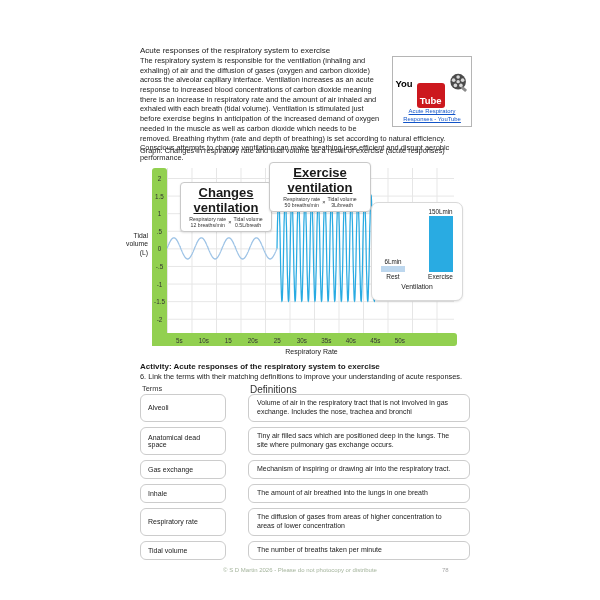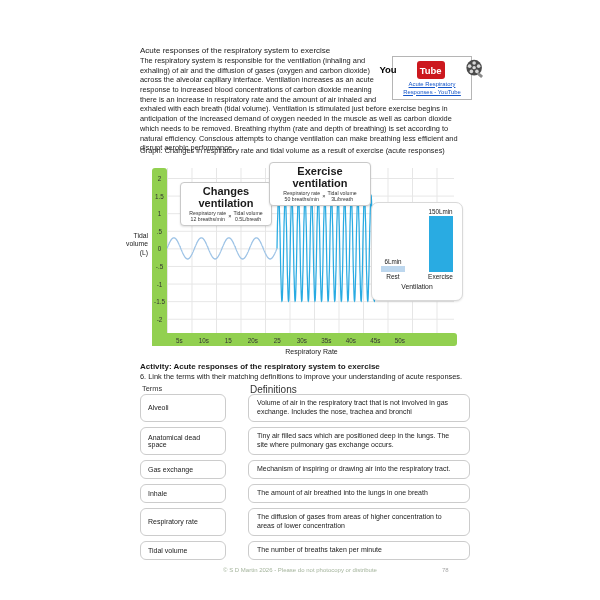--- a/index.html
+++ b/index.html
@@ -3,44 +3,44 @@
 <meta charset="utf-8">
 <style>
   html,body{margin:0;padding:0;}
   body{width:600px;height:600px;background:#ffffff;font-family:"Liberation Sans", sans-serif;color:#1a1a1a;position:relative;overflow:hidden;}
   .abs{position:absolute;}
 
   
   #doc-heading{left:140px;top:46px;width:332px;font-size:8px;font-weight:normal;}
   #intro{left:140px;top:56px;width:332px;font-size:7.4px;line-height:1.31;color:#222;text-align:left;}
   #yt-box{float:right;width:76px;margin:0 0 3px 7px;border:1px solid #b5b5b5;background:#fff;padding:2px 1px;text-align:center;}
-  .yt-logo-row{display:flex;align-items:center;justify-content:center;gap:20px;}
+  .yt-logo-row{display:flex;align-items:center;justify-content:center;gap:4px;}
   .yt-you{font-weight:bold;font-size:9.5px;color:#000;}
-  .yt-tube{font-weight:bold;font-size:9.5px;color:#fff;background:#CC181E;border-radius:3px;padding:4px 3px 1px 3px;}
+  .yt-tube{font-weight:bold;font-size:9.5px;color:#fff;background:#CC181E;border-radius:3px;padding:12px 3px 1px 3px;margin-top:24px;}
   .yt-link{font-size:5.9px;color:#1254C8;text-decoration:underline;line-height:1.35;cursor:pointer;}
 
   #graph-caption{left:140px;top:146px;width:340px;font-size:7.4px;color:#222;}
 
   
   #chart{left:152px;top:164px;width:320px;height:200px;}
   #ylabel{left:104px;top:232px;width:44px;text-align:right;font-size:6.8px;line-height:1.25;white-space:pre-line;color:#222;}
   #xlabel{left:167px;top:348px;width:289px;text-align:center;font-size:7px;color:#222;}
   #vbar{position:absolute;left:0;top:4px;width:15px;height:178px;background:#92D050;border-radius:3px 3px 0 0;}
   #hbar{position:absolute;left:15px;top:169px;width:290px;height:13px;background:#92D050;border-radius:0 3px 3px 0;}
   #plot{position:absolute;left:15px;top:4px;width:287px;height:165px;background-color:#fff;
     background-image:linear-gradient(to right,#e6e6e6 1px,transparent 1px),linear-gradient(to bottom,#e6e6e6 1px,transparent 1px);
     background-size:24.5px 17.6px;background-position:24.5px -7.6px;}
   #wave-svg{position:absolute;left:15px;top:4px;width:287px;height:165px;}
   .ytick{position:absolute;left:0;width:15px;text-align:center;font-size:6.3px;color:#333;transform:translateY(-50%);}
   .xtick{position:absolute;top:50%;transform:translate(-50%,-50%);font-size:6.3px;color:#333;}
 
   .anno{position:absolute;background:#fff;border:1px solid #c9c9c9;border-radius:4px;text-align:center;padding:2px 2px 3px;box-shadow:0 1px 2px rgba(0,0,0,.12);}
   #anno-rest{left:28px;top:18px;width:86px;}
   #anno-ex{left:117px;top:-2px;width:96px;}
-  .anno-title{font-weight:bold;font-size:11px;}
+  .anno-title{font-weight:bold;font-size:13px;text-decoration:underline;}
   .anno-sub{display:flex;justify-content:center;align-items:center;gap:2px;font-size:5.2px;line-height:1.18;color:#333;margin-top:1px;}
   .anno-part{display:flex;flex-direction:column;}
   .anno-op{font-size:5.6px;}
 
   #legend{position:absolute;left:219px;top:38px;width:92px;height:99px;background:#fff;border:1px solid #d9d9d9;border-radius:7px;box-shadow:0 1px 2px rgba(0,0,0,.10);padding:3px 4px 2px;box-sizing:border-box;}
   #legend-bars{height:74px;display:flex;justify-content:space-between;align-items:flex-end;padding:0 5px;}
   .leg-col{display:flex;flex-direction:column;align-items:center;gap:1px;}
   .leg-val{font-size:6.3px;color:#222;}
   .leg-bar{width:24px;}
   #leg-bar-rest{height:6px;}

